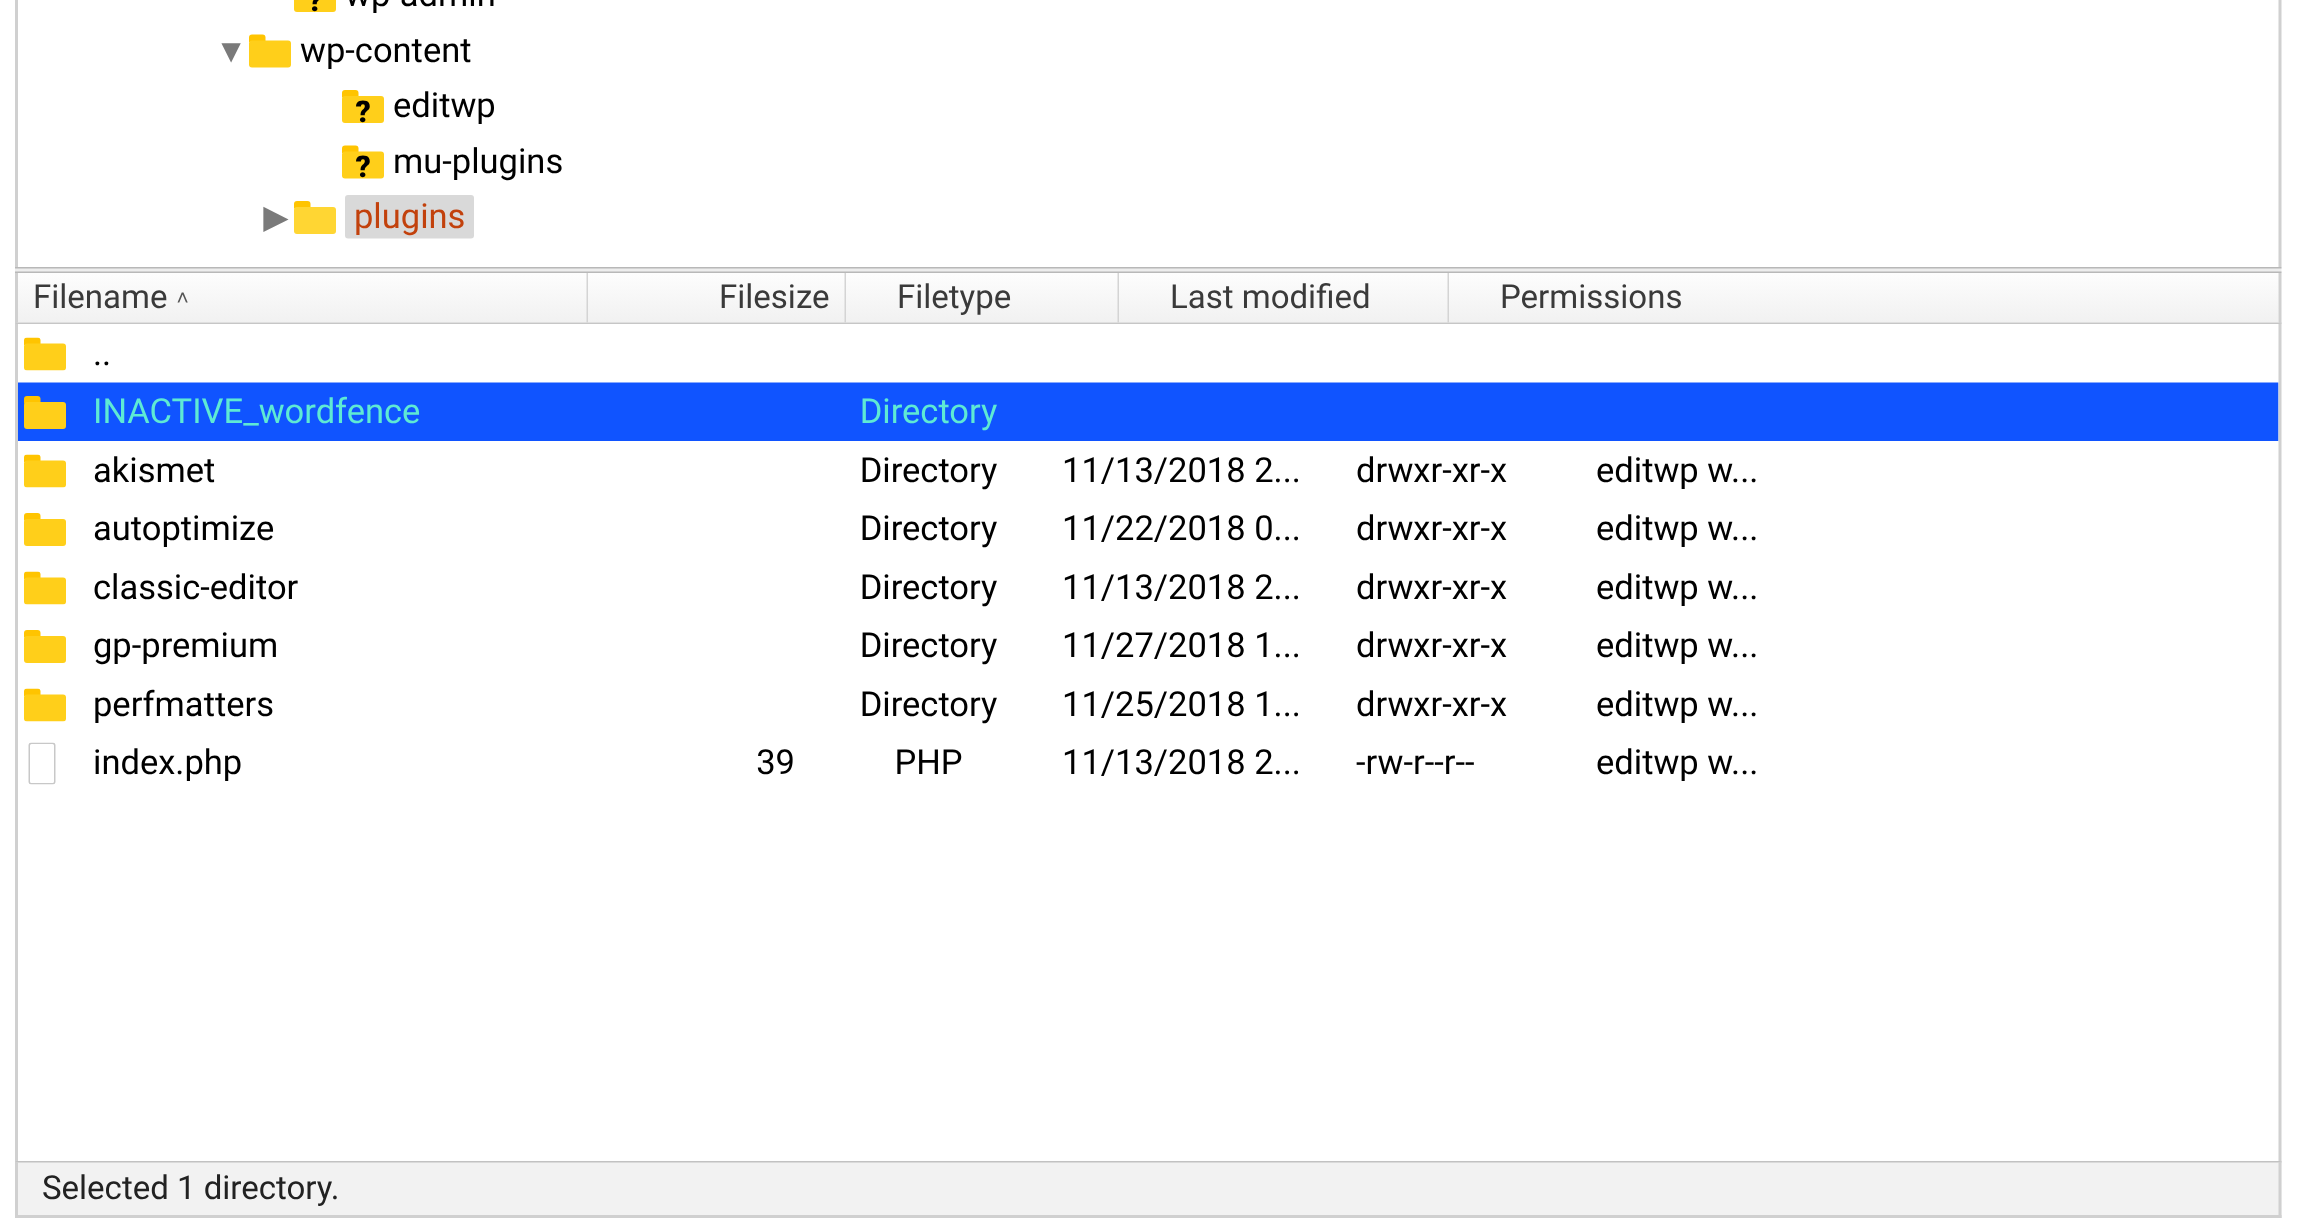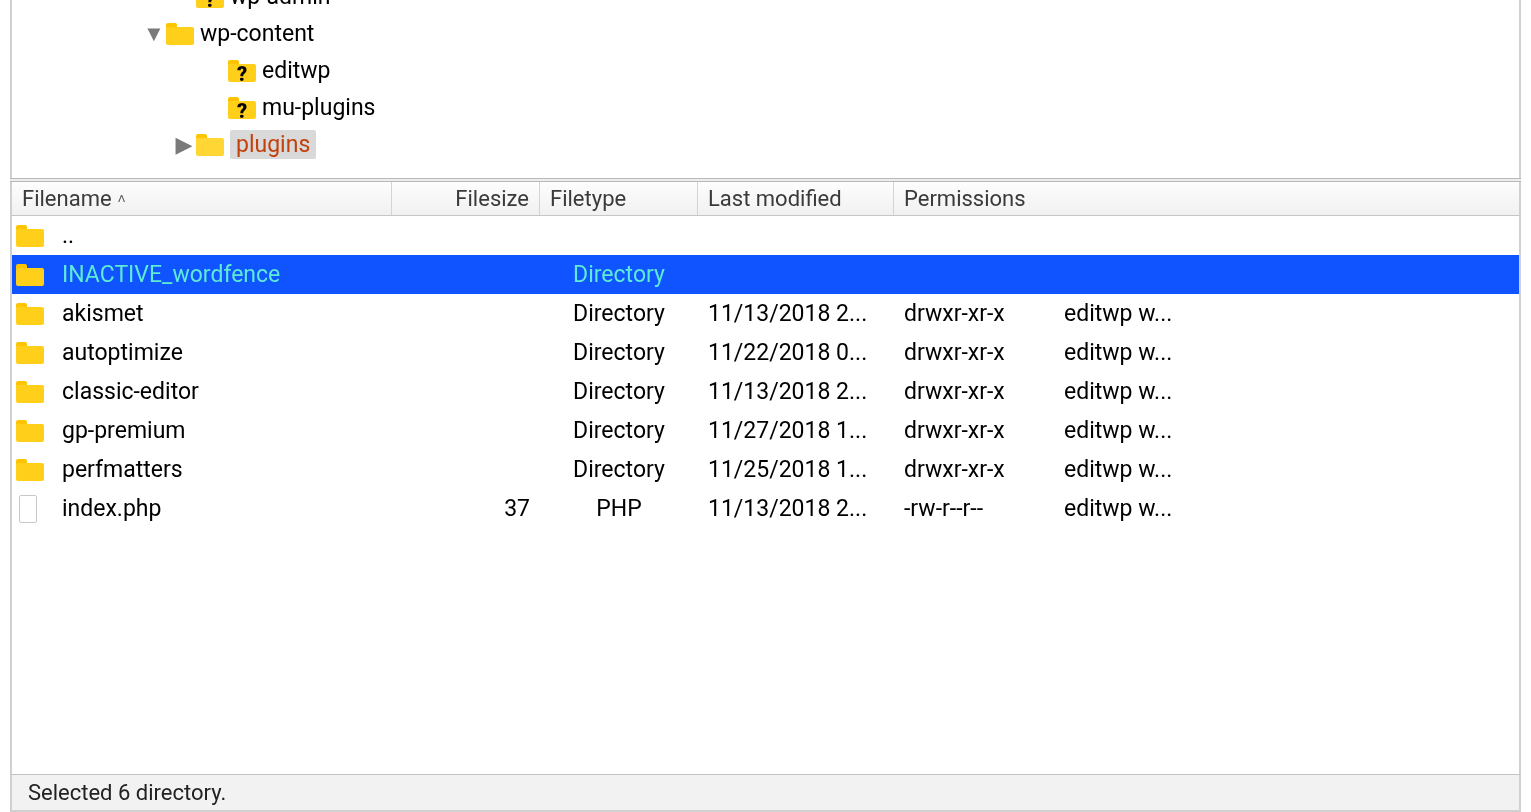--- a/index.html
+++ b/index.html
@@ -119,20 +119,21 @@
     align-items: center;
     height: 34px;
     background: linear-gradient(#fdfdfd, #f1f1f1);
     border-bottom: 1px solid #c6c6c6;
     font-size: 22px;
     color: #3a3a3a;
     user-select: none;
     margin: 0 10px;
     border-left: 2px solid #d0d0d0;
     border-right: 2px solid #d0d0d0;
+    gap: 24px;
   }
   .col {
     padding: 0 10px;
     height: 100%;
     display: flex;
     align-items: center;
     border-right: 1px solid #d4d4d4;
     overflow: hidden;
     white-space: nowrap;
   }
@@ -340,23 +341,23 @@
       <div class="cell c-type-cell">Directory</div>
       <div class="cell c-date-cell">11/25/2018 1...</div>
       <div class="cell c-perm-cell">drwxr-xr-x</div>
       <div class="cell c-owner-cell">editwp w...</div>
     </div>
     <div class="file-row">
       <div class="cell cell-icon">
         <span class="file-icon"></span>
       </div>
       <div class="cell c-name-cell">index.php</div>
-      <div class="cell c-size-cell">37</div>
+      <div class="cell c-size-cell">39</div>
       <div class="cell c-type-cell">PHP</div>
       <div class="cell c-date-cell">11/13/2018 2...</div>
       <div class="cell c-perm-cell">-rw-r--r--</div>
       <div class="cell c-owner-cell">editwp w...</div>
     </div>
   </div>
 
 <div class="status-bar">
-  <span>Selected 6 directory.</span>
+  <span>Selected 1 directory.</span>
 </div>
 
 </body></html>

